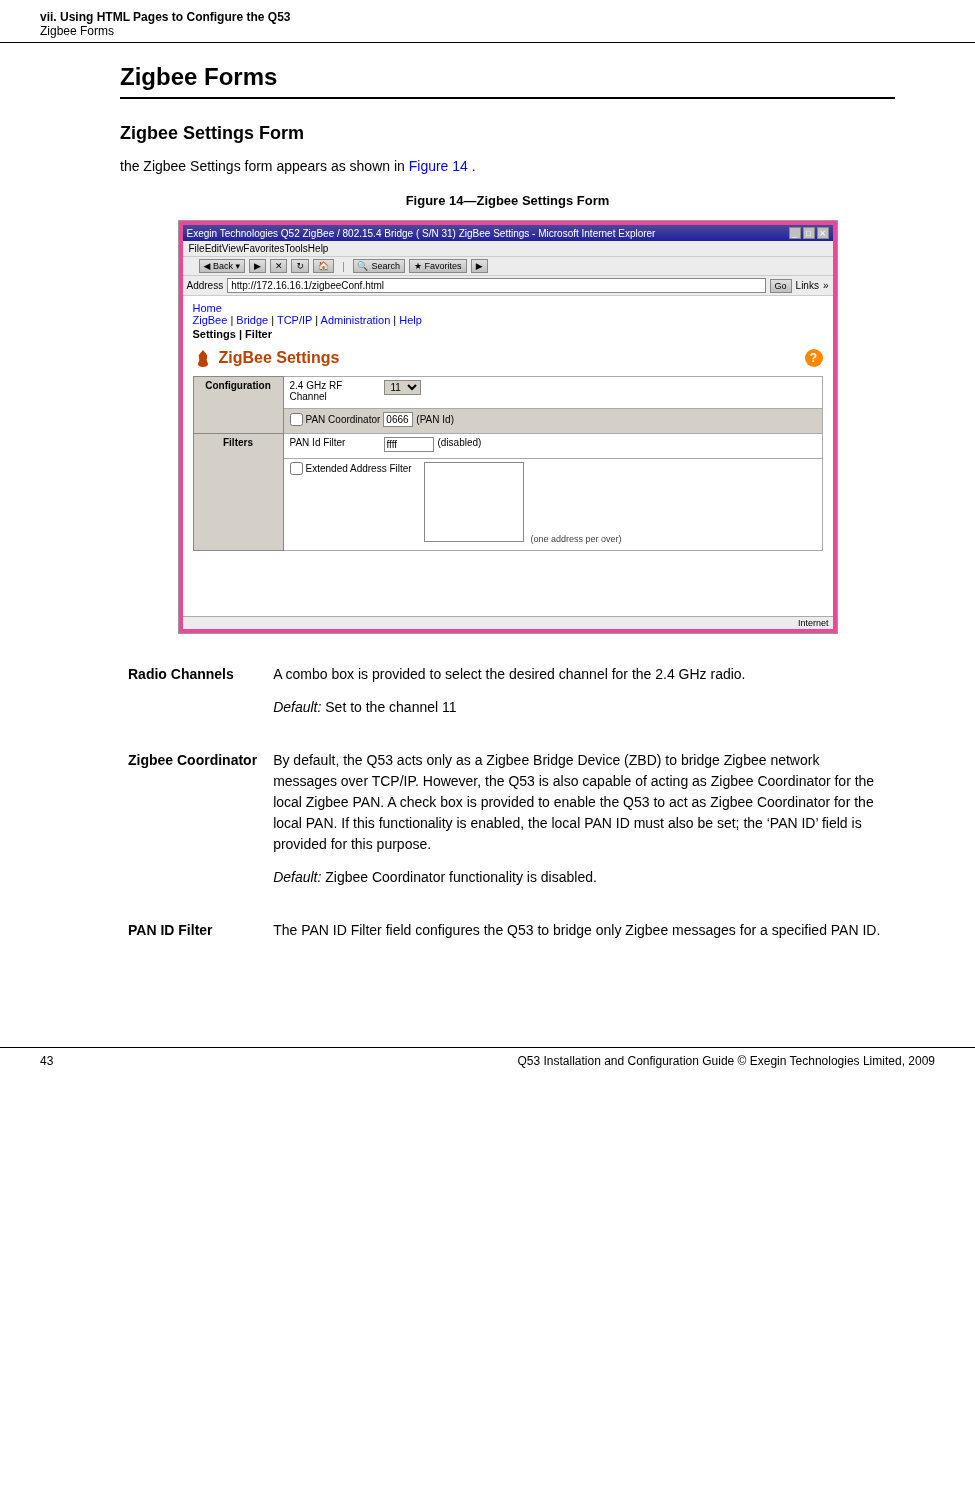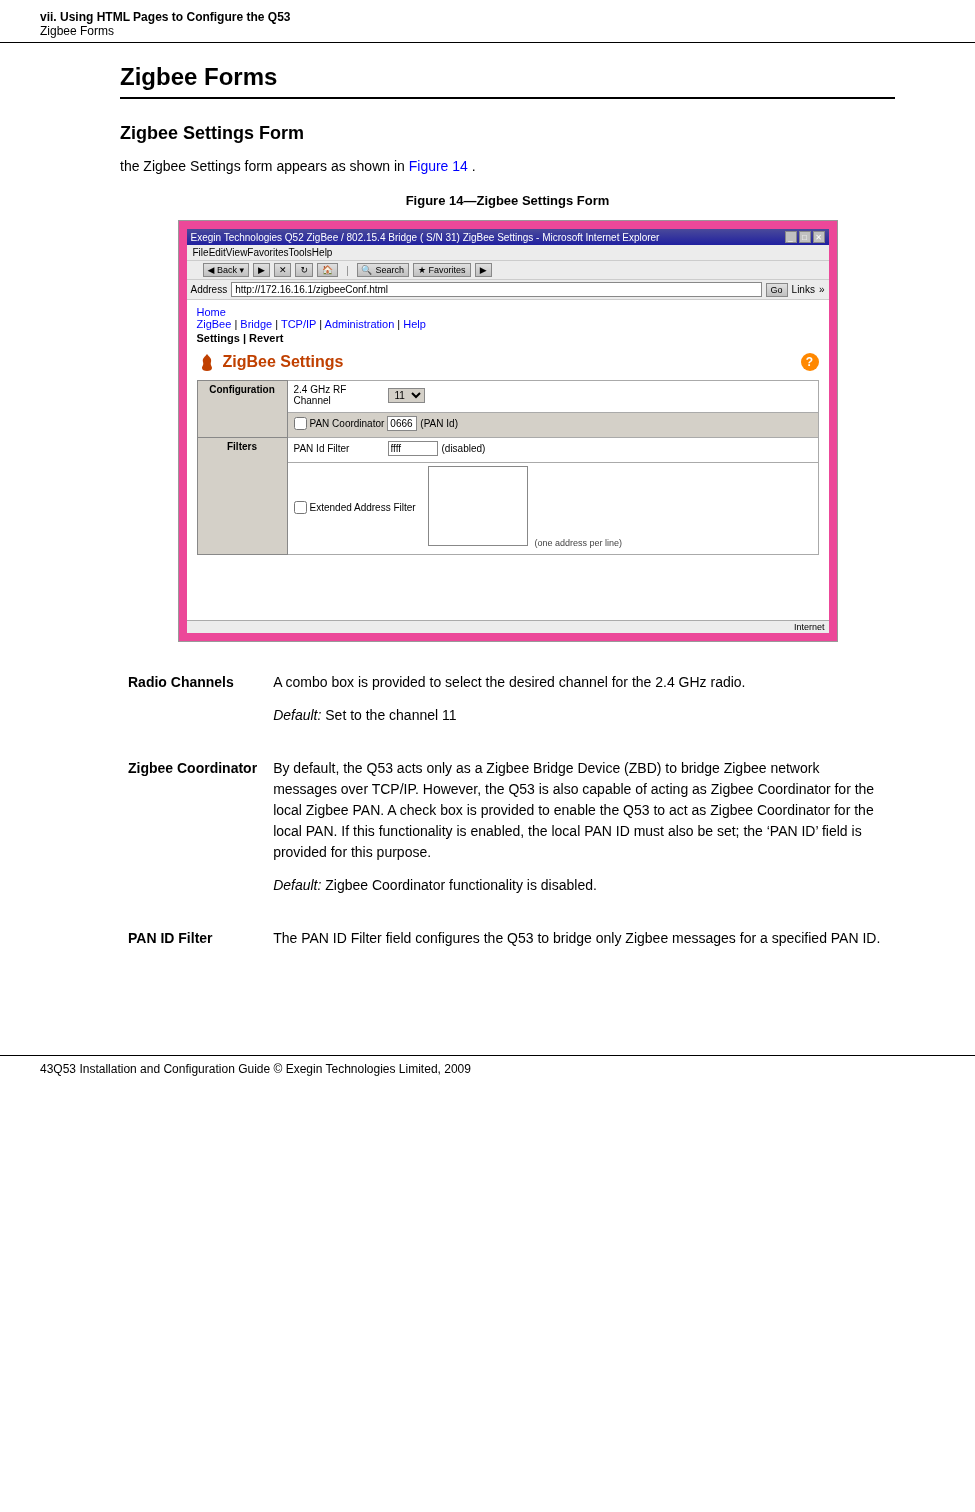--- a/index.html
+++ b/index.html
@@ -57,21 +57,21 @@
 
     .figure-container {
       border: 1px solid #999;
       margin: 0 auto 24px auto;
       width: 660px;
       background: #fff;
     }
 
     
     .browser-window {
-      border: 8px solid #ec4899;
+      border: 4px solid #ec4899;
       background: #ececec;
       font-size: 10px;
     }
 
     .browser-titlebar {
       background: linear-gradient(to bottom, #4a4a9a, #2020a0);
       color: #fff;
       font-size: 10px;
       padding: 2px 4px;
       display: flex;
@@ -216,21 +216,21 @@
       vertical-align: middle;
     }
 
     .fields-cell {
       border: 1px solid #aaa;
       padding: 4px;
     }
 
     .field-row {
       display: flex;
-      align-items: center;
+      align-items: flex-start;
       gap: 4px;
       margin-bottom: 3px;
     }
 
     .field-label {
       width: 90px;
       font-size: 10px;
     }
 
     .field-input {
@@ -425,21 +425,21 @@
           <span class="sep"> | </span>
           <span><a>TCP/IP</a></span>
           <span class="sep"> | </span>
           <span><a>Administration</a></span>
           <span class="sep"> | </span>
           <span><a>Help</a></span>
         </div>
         <div class="site-subnav">
           <a>Settings</a>
           <span> | </span>
-          <a>Revert</a>
+          <a>Filter</a>
         </div>
 
         <div class="zigbee-settings-header">
           <div class="zigbee-settings-title">
             <svg class="flame-icon" viewBox="0 0 20 20" fill="#c04000">
               <path d="M10 2 C8 5 5 6 6 10 C7 13 5 14 5 16 C5 18 7 19 10 19 C13 19 15 18 15 16 C15 14 13 13 14 10 C15 6 12 5 10 2Z"></path>
             </svg>
             <span>ZigBee Settings</span>
           </div>
           <div class="help-icon">?</div>
@@ -482,21 +482,21 @@
             <td class="fields-cell">
               <div class="field-row">
                 <div>
                   <div class="checkbox-row">
                     <input type="checkbox" style="">
                     <span>Extended Address Filter</span>
                   </div>
                 </div>
                 <div style="margin-left: 8px">
                   <textarea class="filter-textarea" style=""></textarea>
-                  <span class="filter-note">(one address per line)</span>
+                  <span class="filter-note">(one address per over)</span>
                 </div>
               </div>
             </td>
           </tr>
         </tbody>
           </table>
 
 
 
       </div>
@@ -553,16 +553,16 @@
         <td class="desc-def">
           <p>The PAN ID Filter field configures the Q53 to bridge only Zigbee messages for a specified PAN ID.</p>
         </td>
       </tr>
 
     </tbody>
   </table>
 
 </div>
 
-<div style="border-top: 1px solid #000; padding: 6px 40px; display:flex; justify-content:flex-start; font-size:12px; margin-top: 40px;">
+<div style="border-top: 1px solid #000; padding: 6px 40px; display:flex; justify-content:space-between; font-size:12px; margin-top: 40px;">
   <span>43</span>
   <span>Q53 Installation and Configuration Guide  © Exegin Technologies Limited, 2009</span>
 </div>
 
 </body></html>

